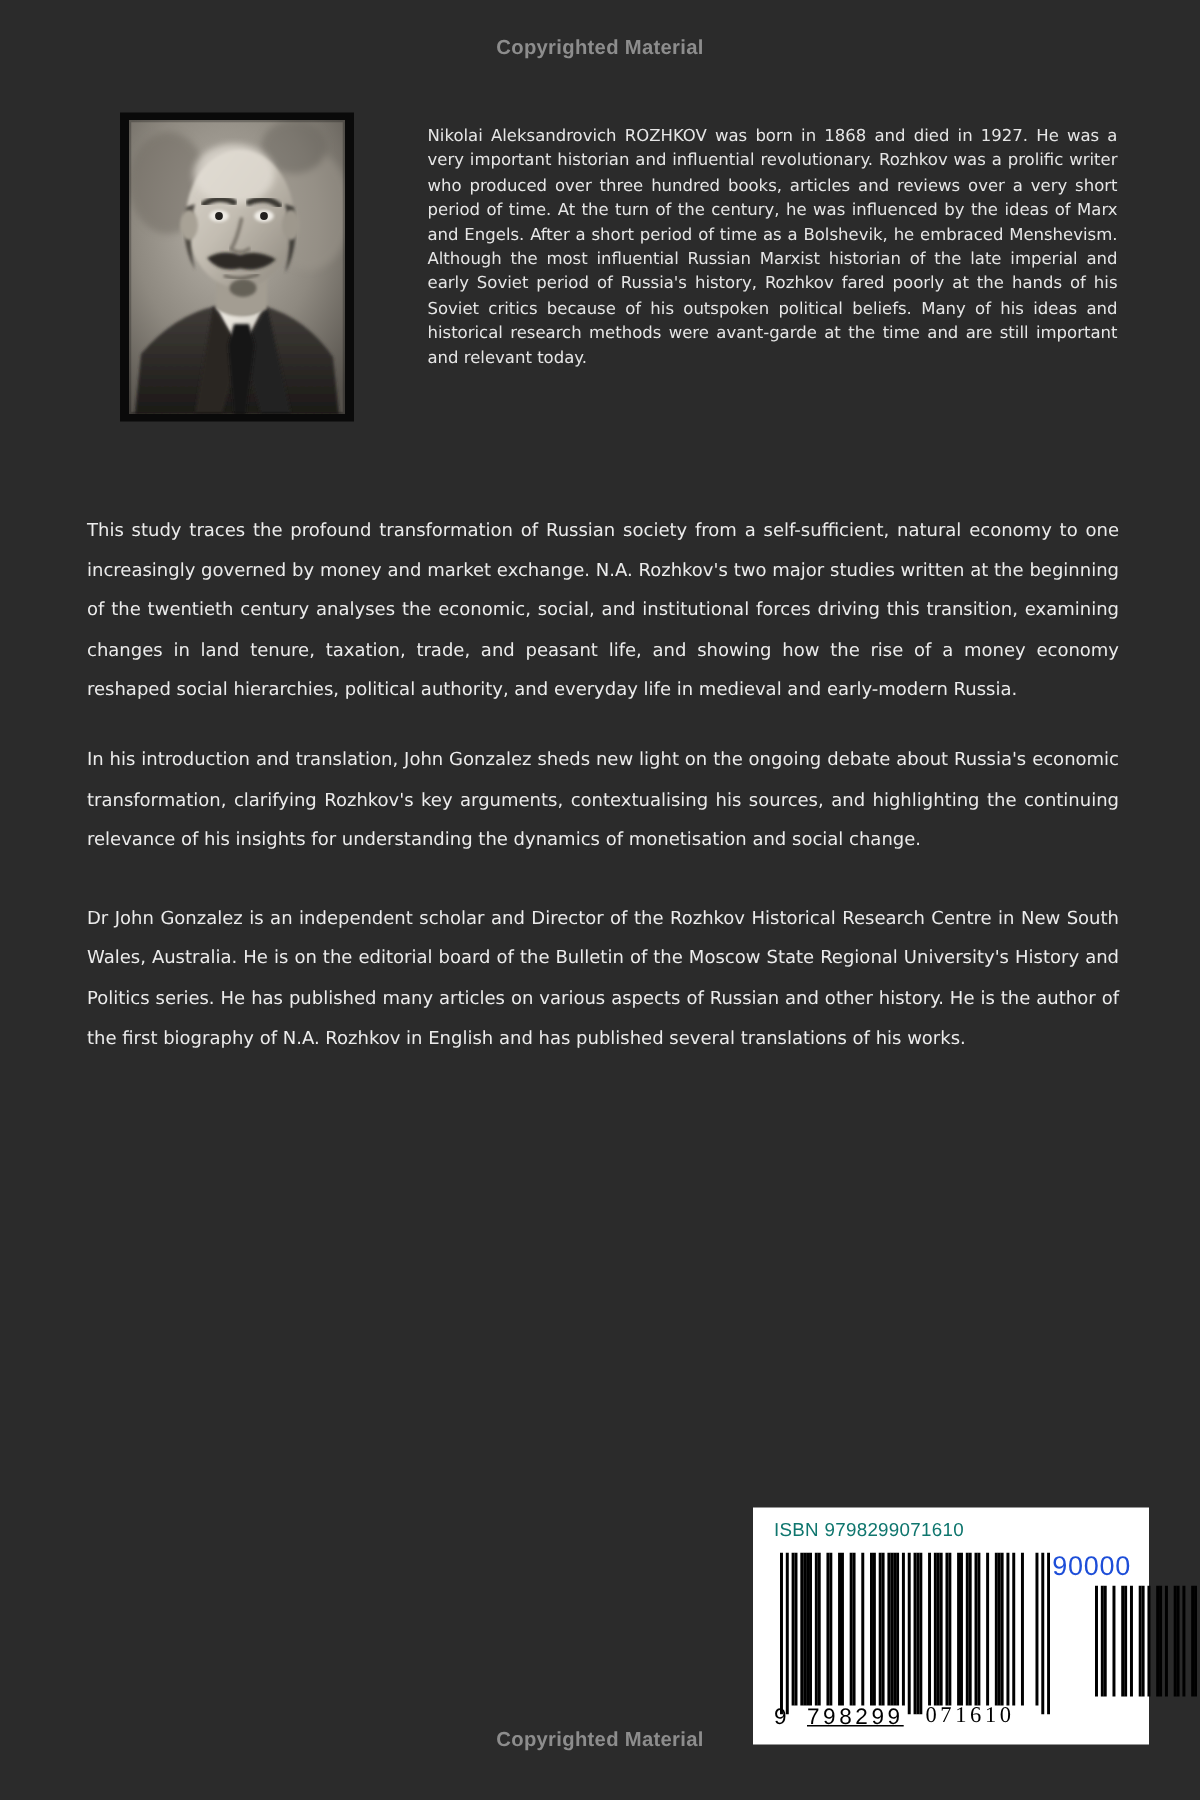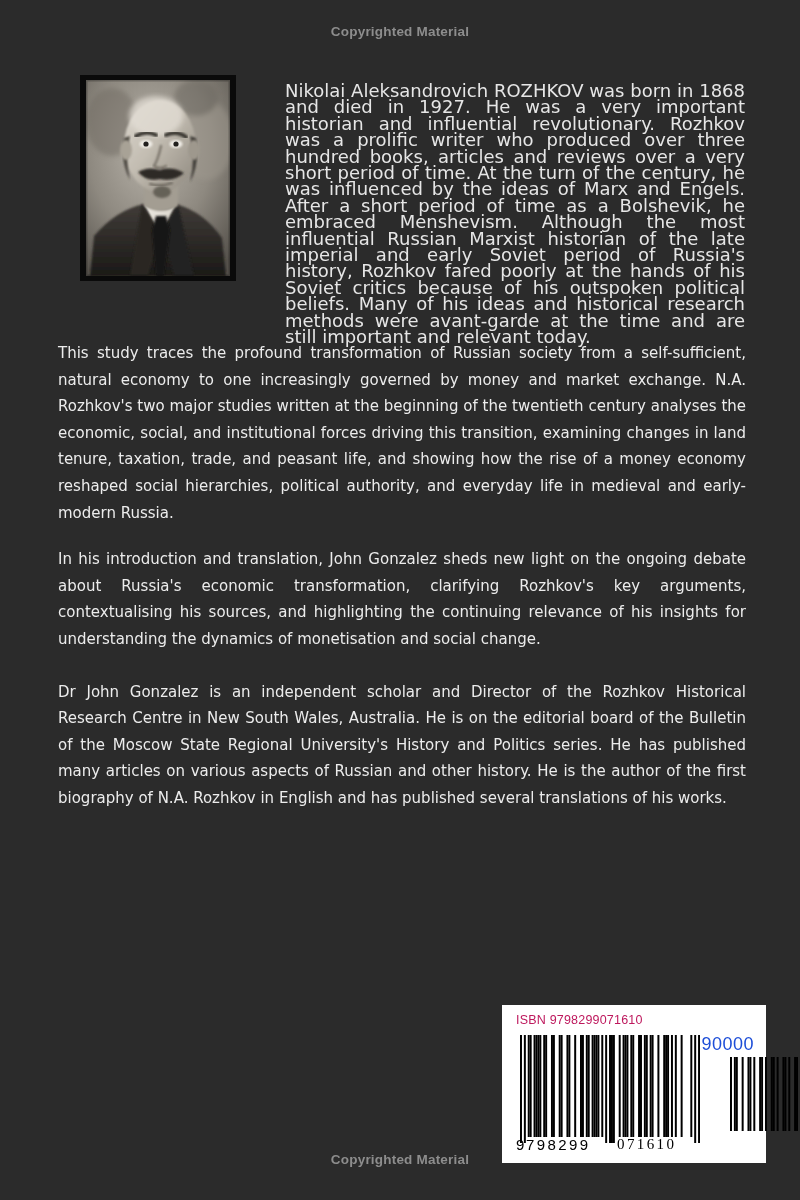--- a/index.html
+++ b/index.html
@@ -55,36 +55,36 @@
   }
   .portrait-svg { display: block; width: 144px; height: 196px; }
 
   
   .bio {
     position: absolute;
     left: 285px;
     top: 83px;
     width: 460px;
     color: #e6e6e6;
-    font-size: 18px;
+    font-size: 11px;
     line-height: 16.4px;
     text-align: justify;
     font-family: "DejaVu Sans", sans-serif;
   }
 
   
   .body-block {
     position: absolute;
     left: 58px;
     top: 340px;
     width: 688px;
   }
   .para {
     color: #ececec;
-    font-size: 15px;
+    font-size: 12px;
     line-height: 26.6px;
     text-align: justify;
     margin: 0 0 20px 0;
     font-family: "DejaVu Sans", sans-serif;
   }
   .para.gap-before { margin-top: 26px; }
   .para:last-child { margin-bottom: 0; }
 
   
   .barcode-box {
@@ -93,21 +93,21 @@
     top: 1005px;
     width: 264px;
     height: 158px;
     background: #ffffff;
     box-sizing: border-box;
   }
   .isbn-text {
     position: absolute;
     left: 14px;
     top: 8px;
-    color: #be185d;
+    color: #0f766e;
     font-size: 12.5px;
     font-family: "Liberation Sans", sans-serif;
     letter-spacing: 0.2px;
   }
   .addon-text {
     position: absolute;
     right: 12px;
     top: 29px;
     color: #1d4ed8;
     font-size: 18px;
@@ -132,21 +132,21 @@
     position: absolute;
     left: 14px;
     top: 131px;
     width: 192px;
     height: 20px;
     color: #000;
     font-size: 15px;
     font-family: "Liberation Sans", sans-serif;
   }
   .digit-lead { position: absolute; left: 0px; top: 0; }
-  .digit-left { position: absolute; left: 10px; top: 0; letter-spacing: 2.4px; }
+  .digit-left { position: absolute; left: 22px; top: 0; letter-spacing: 2.4px; text-decoration: underline; }
   .digit-right { position: absolute; left: 101px; top: 0; letter-spacing: 2.4px; font-family: Liberation Serif, serif; }
 </style>
 </head>
 <body>
 
 <div class="cover">
 
   <div class="copyright-mark copyright-top">Copyrighted Material</div>
 
   <div class="portrait">

